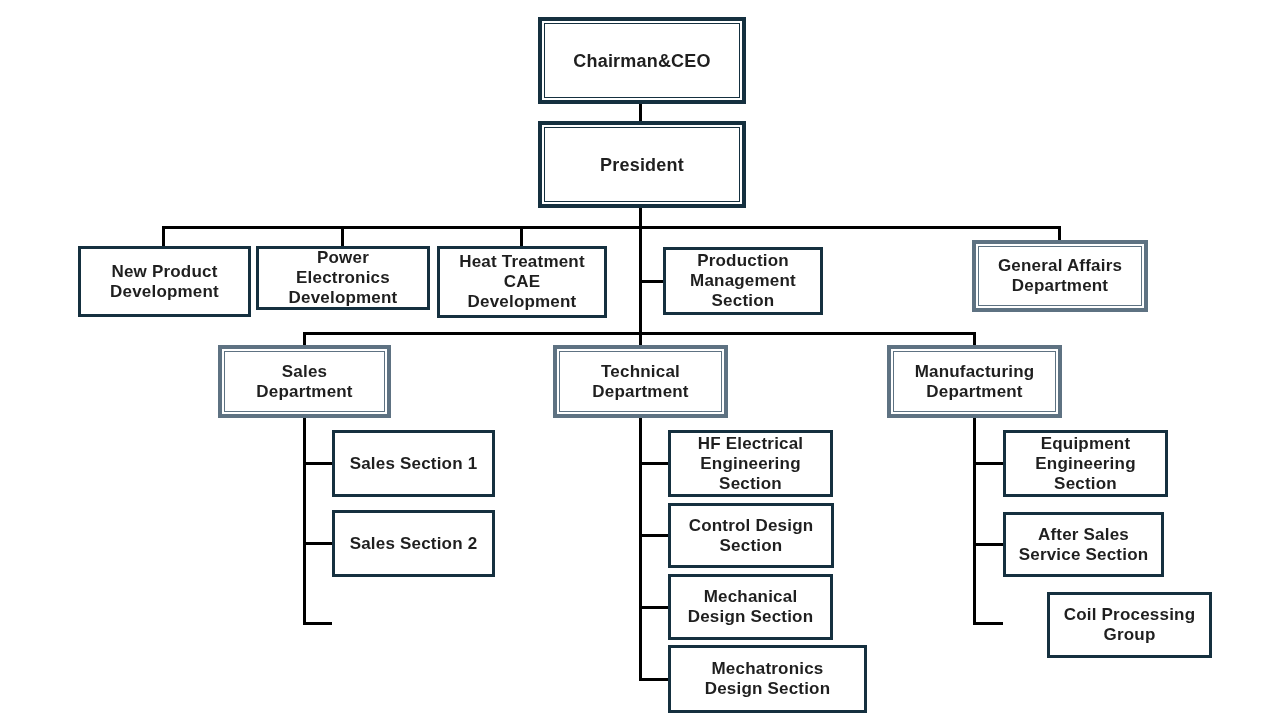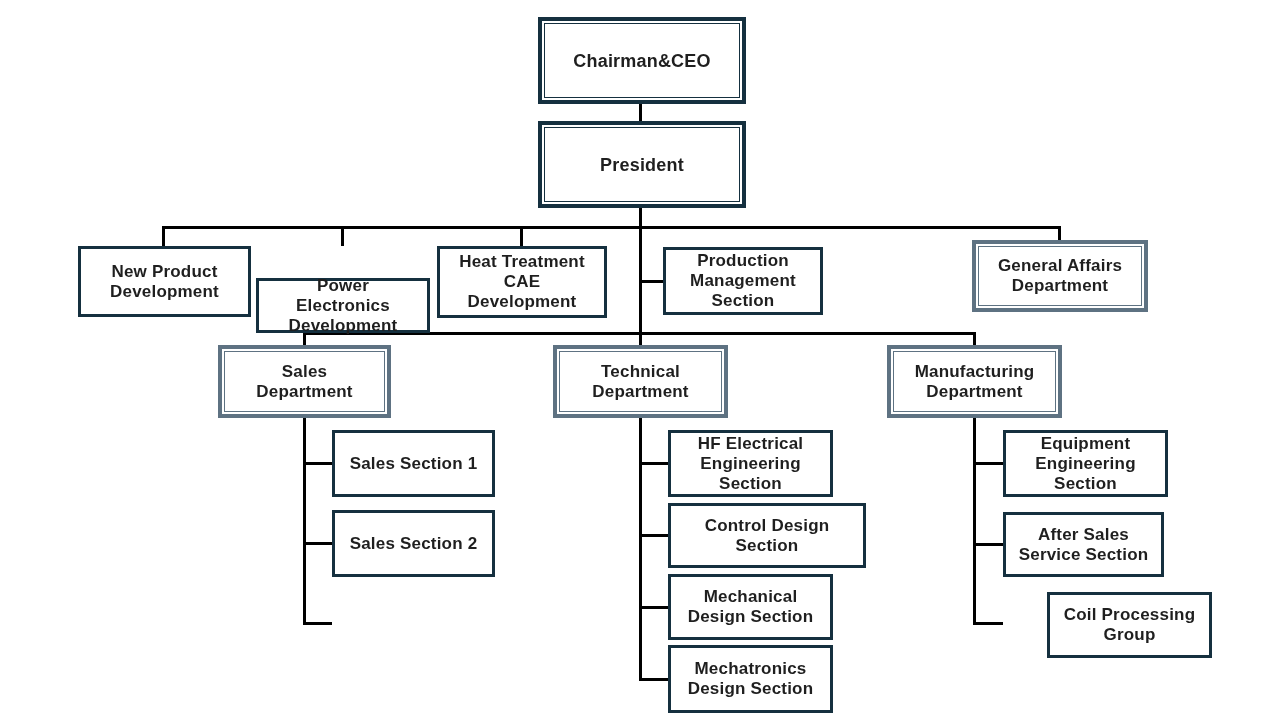--- a/index.html
+++ b/index.html
@@ -113,21 +113,21 @@
 
   <div class="node kind-exec" style="left:538px; top:121px; width:208px; height:87px;">
     <span class="lbl">President</span>
   </div>
 
   <div class="node kind-plain" style="left:78px; top:246px; width:173px; height:71px;">
     <span class="lbl">New Product
 Development</span>
   </div>
 
-  <div class="node kind-plain" style="left:256px; top:246px; width:174px; height:55px;margin-top:32px;">
+  <div class="node kind-plain" style="left:256px; top:246px; width:174px; height:64px;">
     <span class="lbl">Power
 Electronics
 Development</span>
   </div>
 
   <div class="node kind-plain" style="left:437px; top:246px; width:170px; height:72px;">
     <span class="lbl">Heat Treatment
 CAE
 Development</span>
   </div>
@@ -166,31 +166,31 @@
     <span class="lbl">Sales Section 2</span>
   </div>
 
 
   <div class="node kind-plain" style="left:668px; top:430px; width:165px; height:67px;">
     <span class="lbl">HF Electrical
 Engineering
 Section</span>
   </div>
 
-  <div class="node kind-plain" style="left:668px; top:503px; width:198px; height:65px;">
+  <div class="node kind-plain" style="left:668px; top:503px; width:166px; height:65px;">
     <span class="lbl">Control Design
 Section</span>
   </div>
 
   <div class="node kind-plain" style="left:668px; top:574px; width:165px; height:66px;">
     <span class="lbl">Mechanical
 Design Section</span>
   </div>
 
-  <div class="node kind-plain" style="left:668px; top:645px; width:165px; height:68px;">
+  <div class="node kind-plain" style="left:668px; top:645px; width:199px; height:68px;">
     <span class="lbl">Mechatronics
 Design Section</span>
   </div>
 
   <div class="node kind-plain" style="left:1003px; top:430px; width:165px; height:67px;">
     <span class="lbl">Equipment
 Engineering
 Section</span>
   </div>
 

